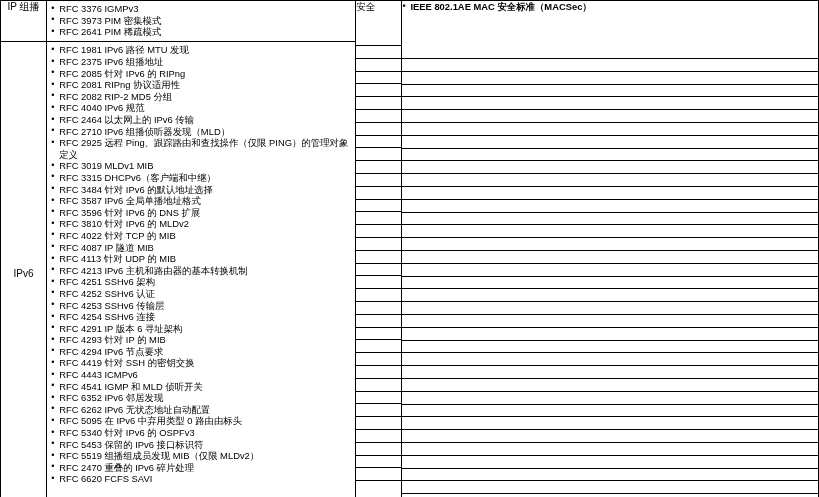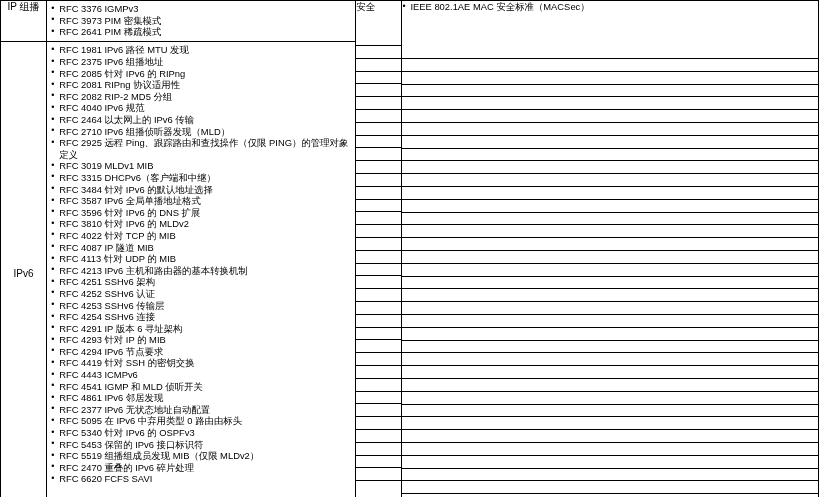--- a/index.html
+++ b/index.html
@@ -237,21 +237,21 @@
               <tr>
                   <td style="border-left:none;border-right:none;border-bottom:none;height:11.8px;"></td>
                 </tr>
             </tbody>
           </table>
         </td>
         <td rowspan="2" class="cell-inner-top">
           <table class="rightgrid">
             <tbody>
               <tr>
-                <td class="sec-items" style="border-top:none;border-left:none;border-right:none;height:57px;">
+                <td class="sec-items" style="border-top:none;border-left:none;border-right:none;height:57px;font-weight:bold;">
                   <ul>
                     <li>IEEE 802.1AE MAC 安全标准（MACSec）</li>
                   </ul>
                 </td>
               </tr>
               <tr>
                   <td style="border-left:none;border-right:none;height:11.8px;"></td>
                 </tr>
               <tr>
                   <td style="border-left:none;border-right:none;height:11.8px;"></td>
@@ -385,22 +385,22 @@
             <li>RFC 4251 SSHv6 架构</li>
             <li>RFC 4252 SSHv6 认证</li>
             <li>RFC 4253 SSHv6 传输层</li>
             <li>RFC 4254 SSHv6 连接</li>
             <li>RFC 4291 IP 版本 6 寻址架构</li>
             <li>RFC 4293 针对 IP 的 MIB</li>
             <li>RFC 4294 IPv6 节点要求</li>
             <li>RFC 4419 针对 SSH 的密钥交换</li>
             <li>RFC 4443 ICMPv6</li>
             <li>RFC 4541 IGMP 和 MLD 侦听开关</li>
-            <li>RFC 4861 IPv6 邻居发现</li>
-            <li>RFC 2377 IPv6 无状态地址自动配置</li>
+            <li>RFC 6352 IPv6 邻居发现</li>
+            <li>RFC 6262 IPv6 无状态地址自动配置</li>
             <li>RFC 5095 在 IPv6 中弃用类型 0 路由由标头</li>
             <li>RFC 5340 针对 IPv6 的 OSPFv3</li>
             <li>RFC 5453 保留的 IPv6 接口标识符</li>
             <li>RFC 5519 组播组成员发现 MIB（仅限 MLDv2）</li>
             <li>RFC 2470 重叠的 IPv6 碎片处理</li>
             <li>RFC 6620 FCFS SAVI</li>
           </ul>
         </td>
       </tr>
     </tbody>

